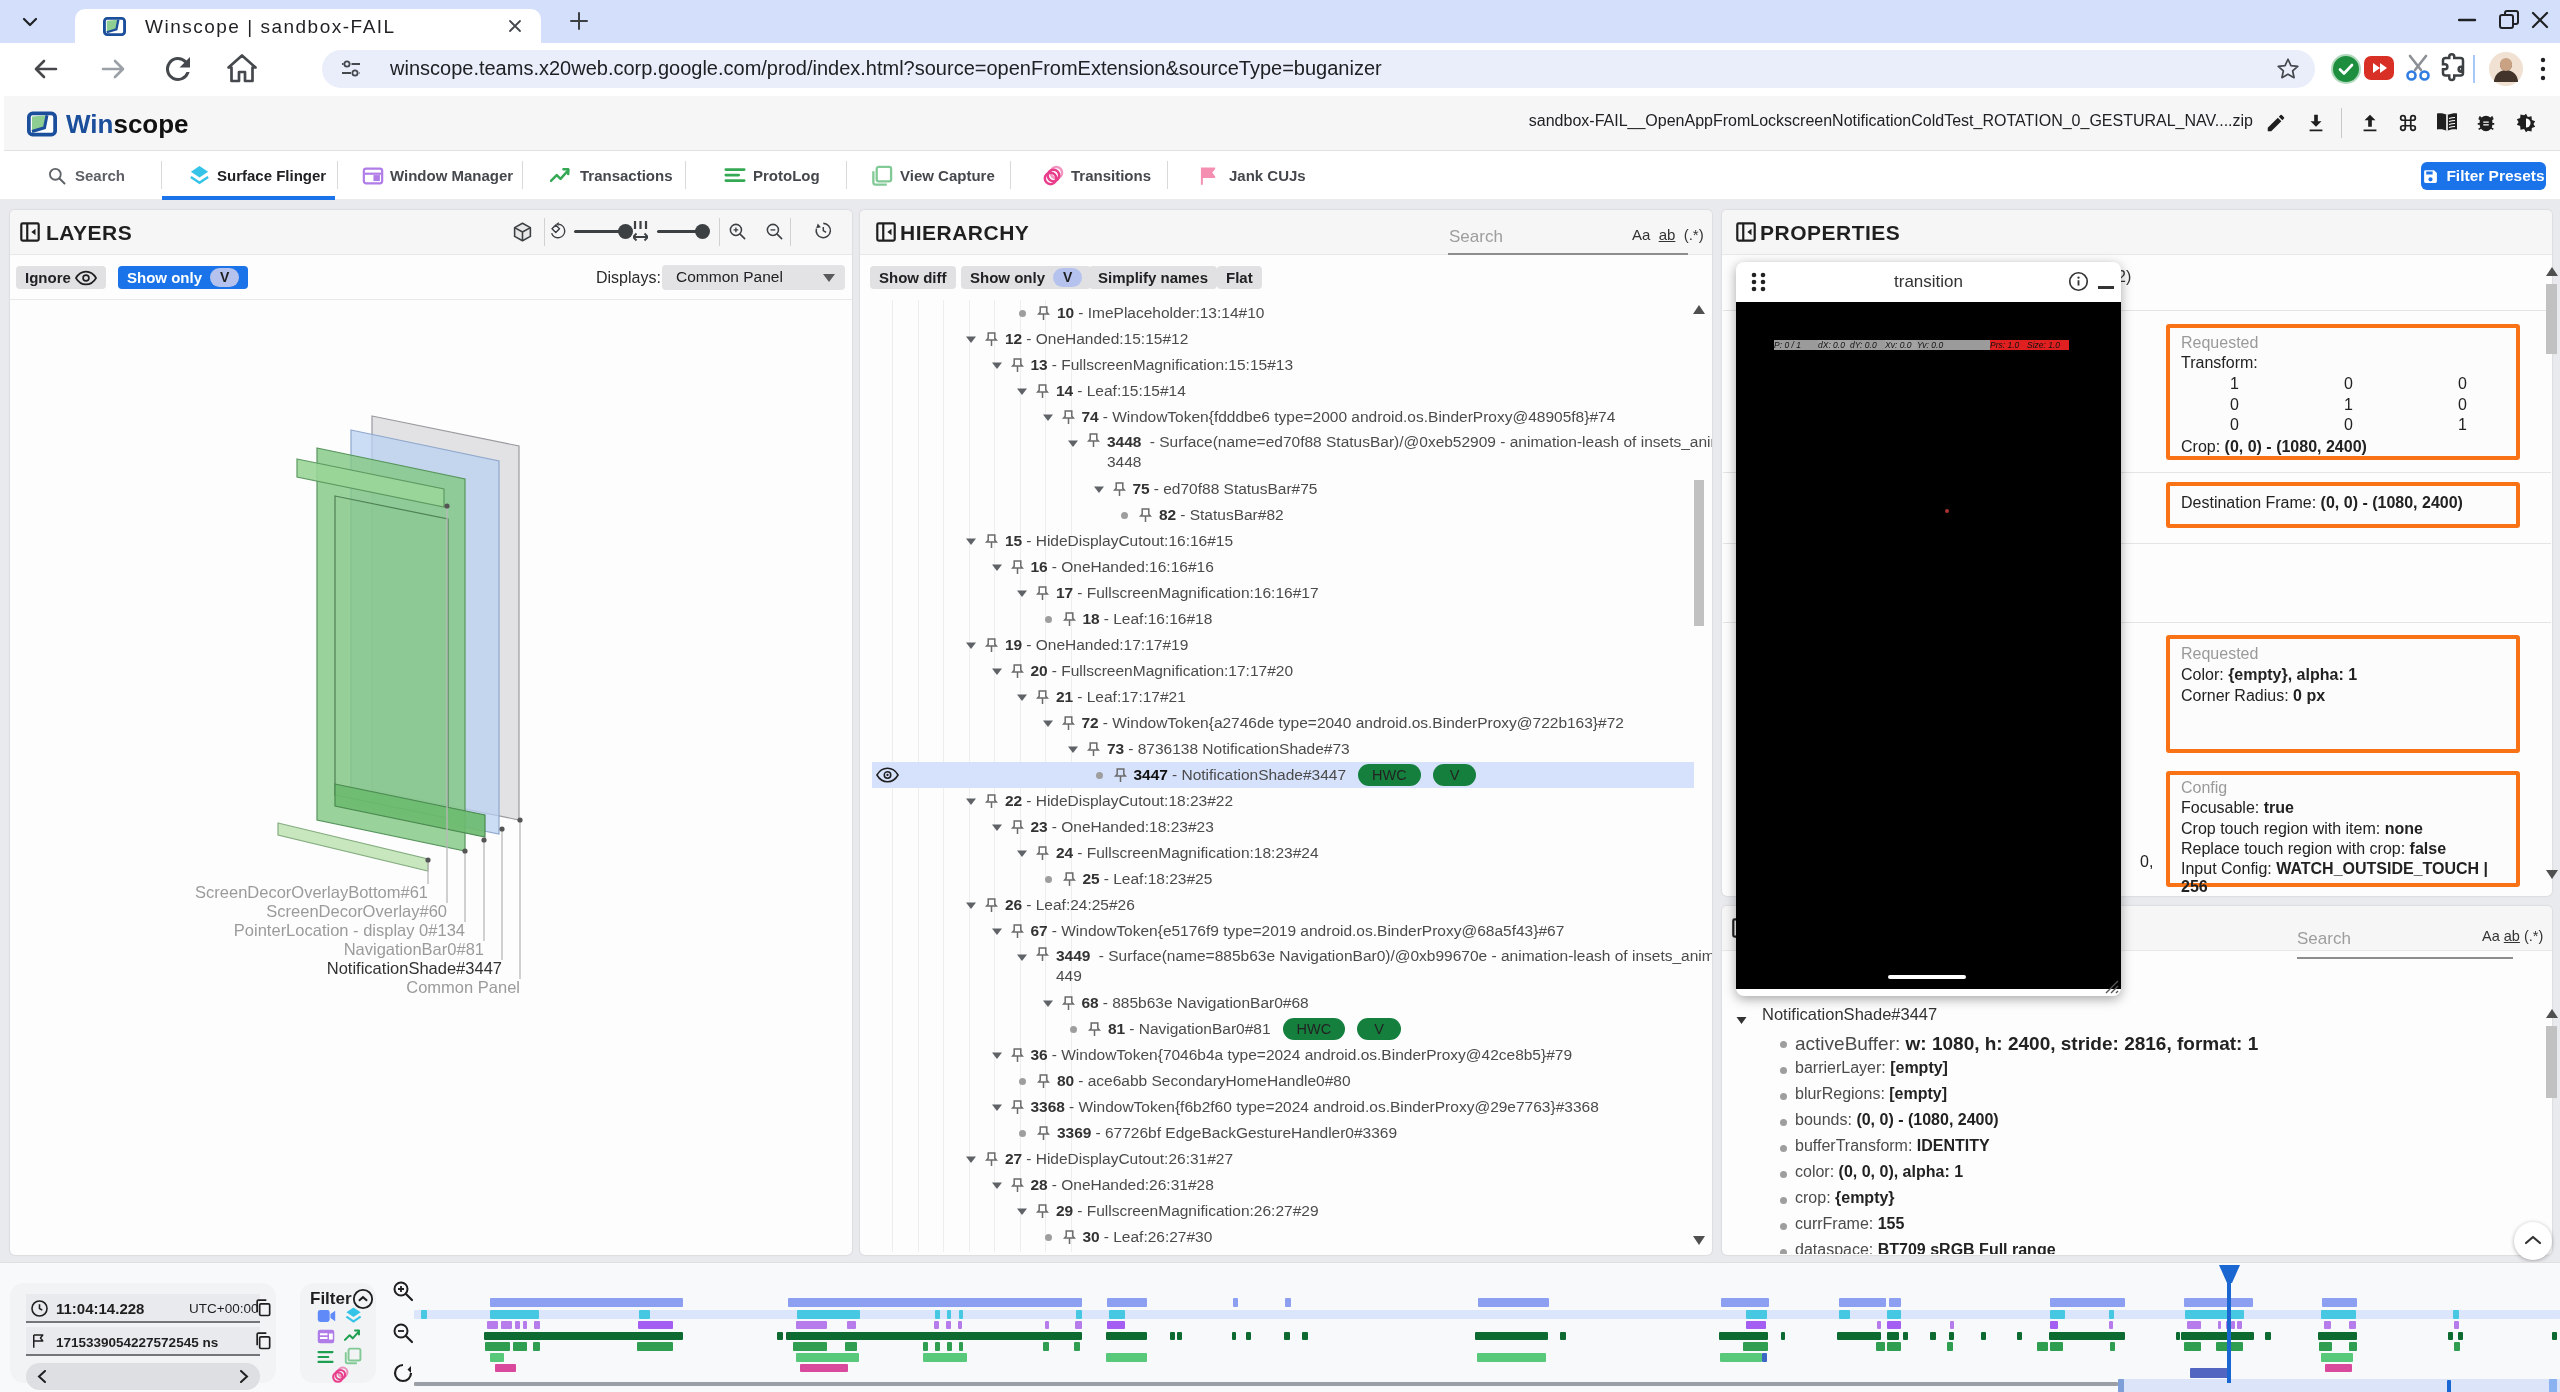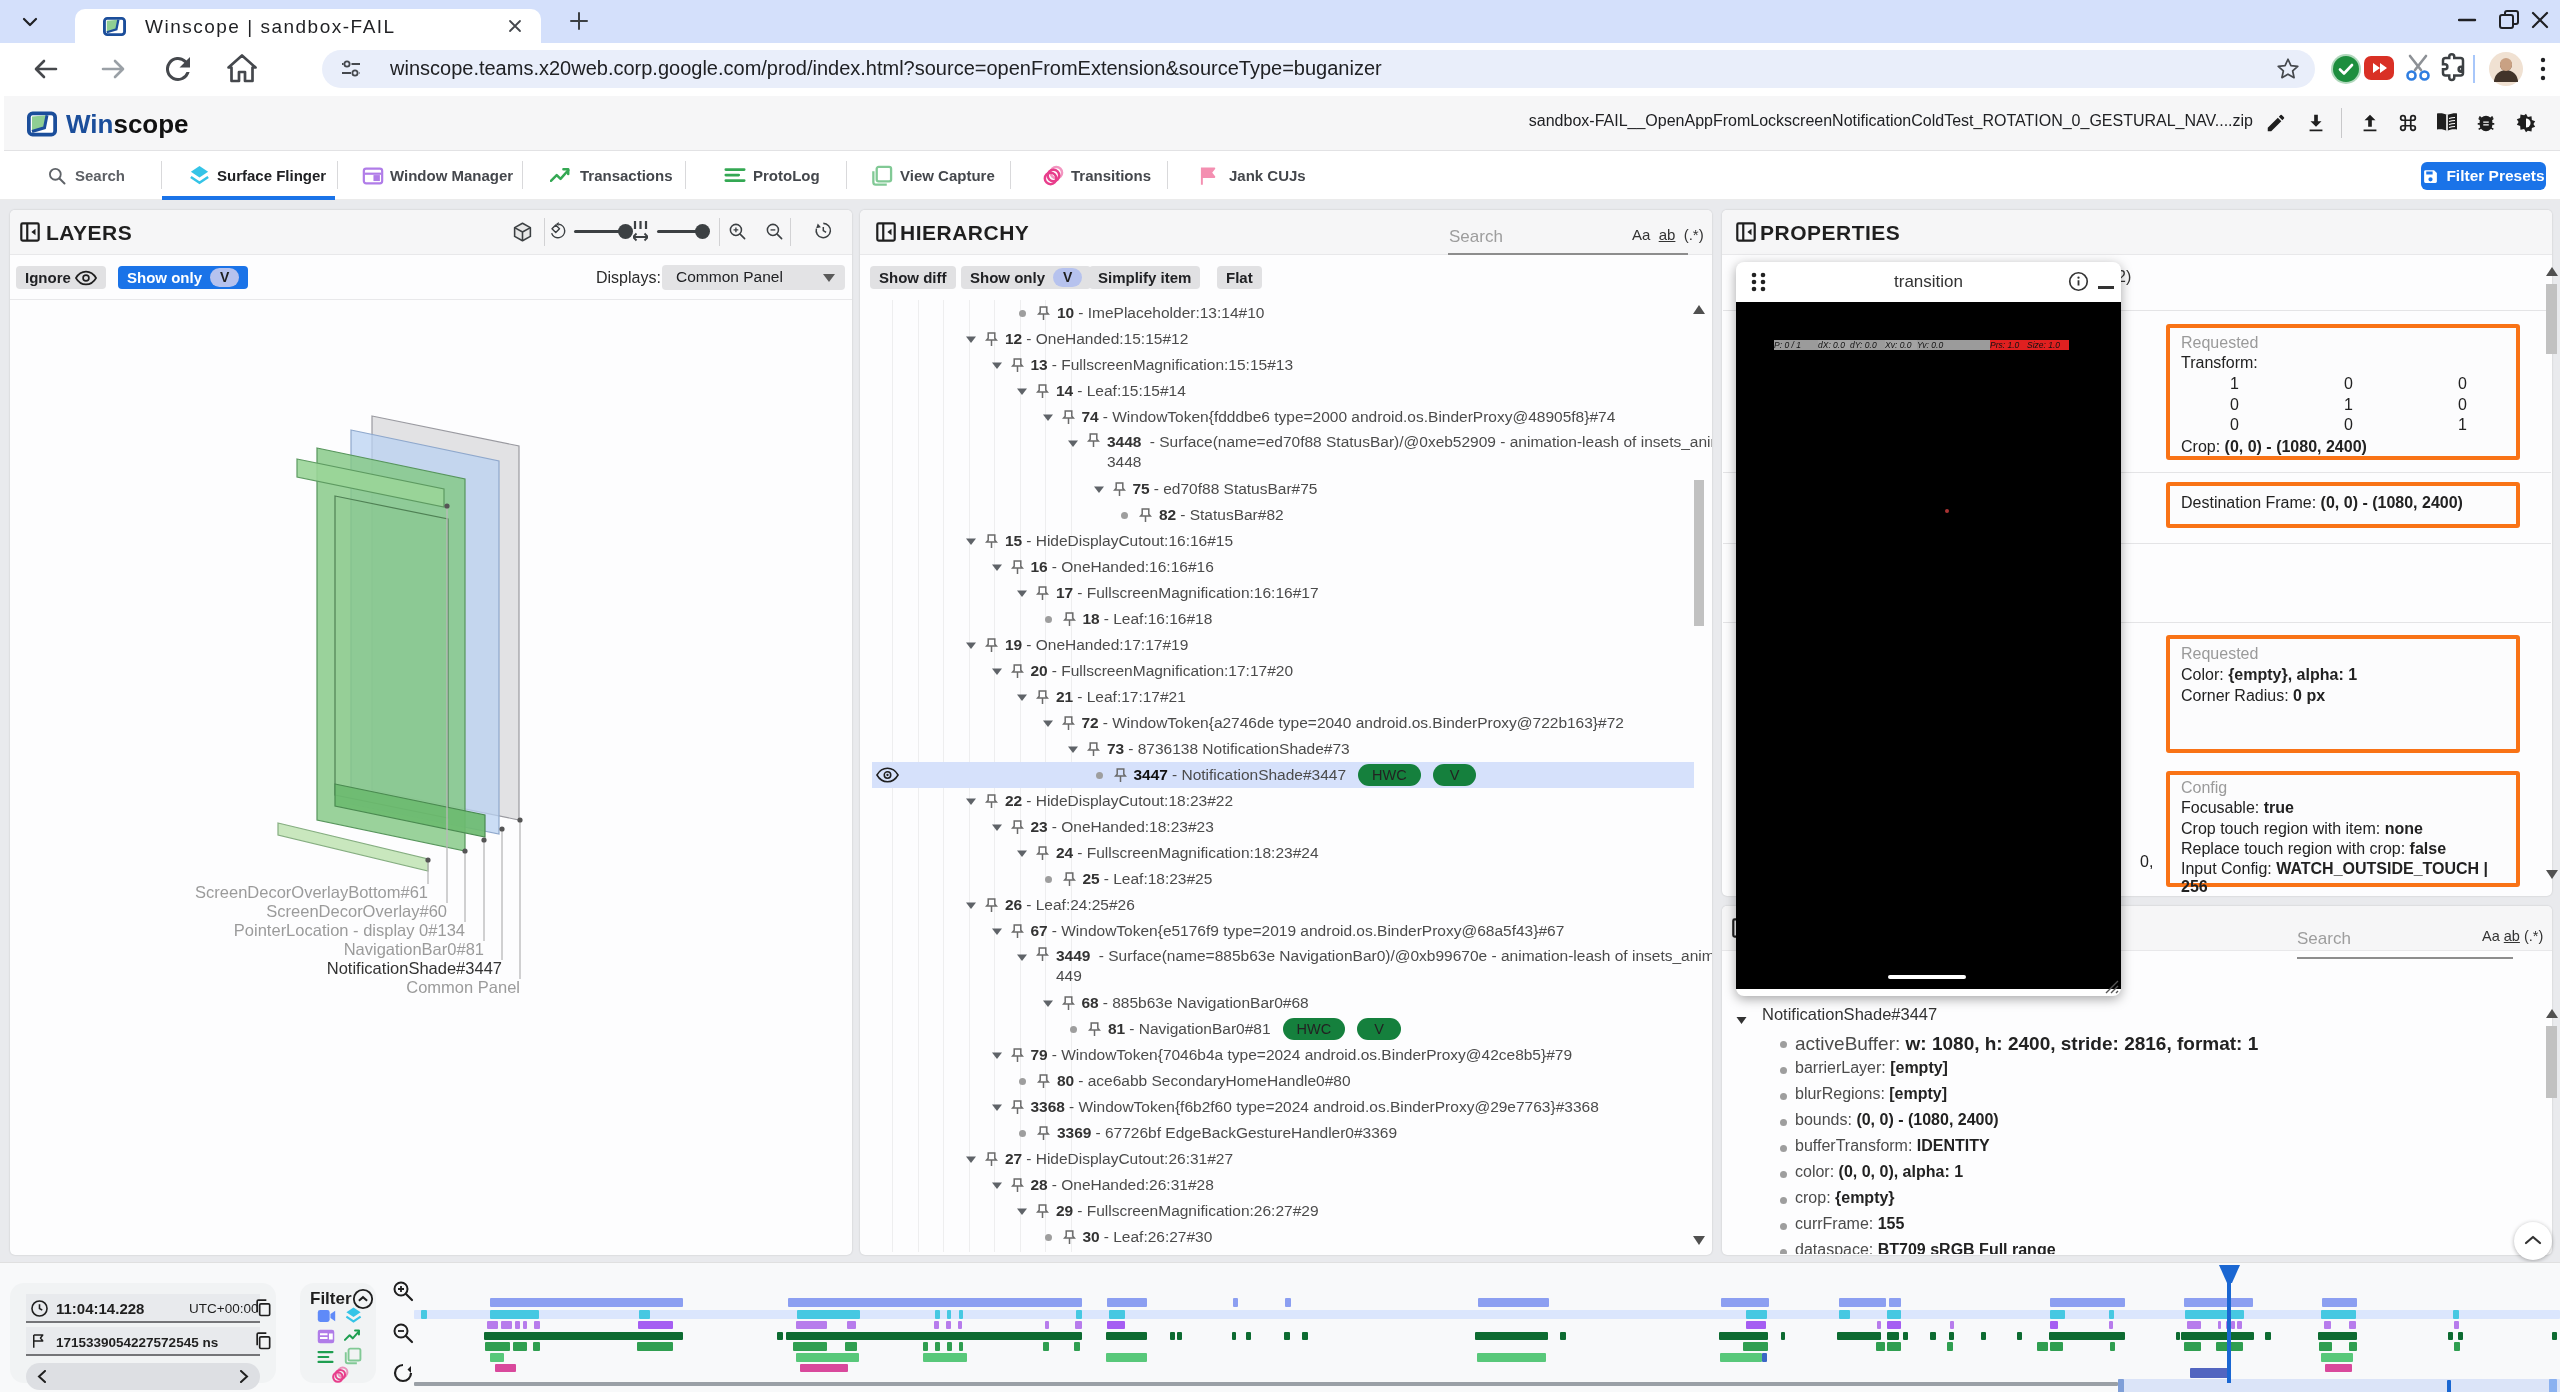--- a/index.html
+++ b/index.html
@@ -357,21 +357,21 @@
         <rect x="2.5" y="2.5" width="19" height="19" rx="1.5" fill="none" stroke="#1f1f1f" stroke-width="2.4"></rect>
         <path d="M9 2.5v19" stroke="#1f1f1f" stroke-width="2.4"></path>
         <path d="M18 8.5l-4.5 3.5 4.5 3.5z" fill="#1f1f1f"></path>
       </svg>
     <div class="ptitle" style="left:40px">HIERARCHY</div>
     <div class="abs" style="left:589px;top:17px;font-size:17px;color:#9d9d9d">Search</div>
     <div class="abs" style="left:588px;top:43px;width:240px;height:2px;background:#8d8d8d"></div>
     <div class="abs" style="left:772px;top:16px;font-size:15px;color:#333">Aa&nbsp;&nbsp;<u>ab</u>&nbsp;&nbsp;(.*)</div>
     <div class="chip" style="position:absolute;left:10px;top:56px;">Show diff</div>
     <div class="chip" style="position:absolute;left:101px;top:56px;">Show only<span class="vbadge">V</span></div>
-    <div class="chip" style="position:absolute;left:229px;top:56px;">Simplify item</div>
+    <div class="chip" style="position:absolute;left:229px;top:56px;">Simplify names</div>
     <div class="chip" style="position:absolute;left:357px;top:56px;">Flat</div>
     <div id="treewrap" style="position:absolute;left:0;top:90px;width:852px;height:955px;overflow:hidden;">
       <div id="tree">
           <div class="abs" style="left:32px;top:0;width:1px;height:952px;background:rgba(0,0,0,0.06)"></div>
           <div class="abs" style="left:57.5px;top:0;width:1px;height:952px;background:rgba(0,0,0,0.06)"></div>
           <div class="abs" style="left:83px;top:0;width:1px;height:952px;background:rgba(0,0,0,0.06)"></div>
           <div class="abs" style="left:108.5px;top:0;width:1px;height:952px;background:rgba(0,0,0,0.06)"></div>
           <div class="abs" style="left:134px;top:0;width:1px;height:952px;background:rgba(0,0,0,0.06)"></div>
           <div class="abs" style="left:159.5px;top:0;width:1px;height:952px;background:rgba(0,0,0,0.06)"></div>
           <div class="abs" style="left:185px;top:0;width:1px;height:952px;background:rgba(0,0,0,0.06)"></div>
@@ -510,21 +510,21 @@
             </svg><svg class="pin" width="13" height="15" viewBox="0 0 13 15">
               <path d="M3.2 1h6.6v5.2l1.6 1.8H1.6l1.6-1.8zM6.5 8v6" fill="none" stroke="#6a6a6a" stroke-width="1.5"></path>
             </svg><b>68</b> - 885b63e NavigationBar0#68</div>
           <div class="trow" style="left:208px;top:716px;"><span class="tdot"></span><svg class="pin" width="13" height="15" viewBox="0 0 13 15">
               <path d="M3.2 1h6.6v5.2l1.6 1.8H1.6l1.6-1.8zM6.5 8v6" fill="none" stroke="#6a6a6a" stroke-width="1.5"></path>
             </svg><b>81</b> - NavigationBar0#81<span class="badge">HWC</span><span class="badge" style="padding:0 17px">V</span></div>
           <div class="trow" style="left:131.5px;top:742px;"><svg class="tarr" viewBox="0 0 10 10">
               <path d="M0 2.5h10L5 9z" fill="#5f6368"></path>
             </svg><svg class="pin" width="13" height="15" viewBox="0 0 13 15">
               <path d="M3.2 1h6.6v5.2l1.6 1.8H1.6l1.6-1.8zM6.5 8v6" fill="none" stroke="#6a6a6a" stroke-width="1.5"></path>
-            </svg><b>79</b> - WindowToken{7046b4a type=2024 android.os.BinderProxy@42ce8b5}#79</div>
+            </svg><b>36</b> - WindowToken{7046b4a type=2024 android.os.BinderProxy@42ce8b5}#79</div>
           <div class="trow" style="left:157px;top:768px;"><span class="tdot"></span><svg class="pin" width="13" height="15" viewBox="0 0 13 15">
               <path d="M3.2 1h6.6v5.2l1.6 1.8H1.6l1.6-1.8zM6.5 8v6" fill="none" stroke="#6a6a6a" stroke-width="1.5"></path>
             </svg><b>80</b> - ace6abb SecondaryHomeHandle0#80</div>
           <div class="trow" style="left:131.5px;top:794px;"><svg class="tarr" viewBox="0 0 10 10">
               <path d="M0 2.5h10L5 9z" fill="#5f6368"></path>
             </svg><svg class="pin" width="13" height="15" viewBox="0 0 13 15">
               <path d="M3.2 1h6.6v5.2l1.6 1.8H1.6l1.6-1.8zM6.5 8v6" fill="none" stroke="#6a6a6a" stroke-width="1.5"></path>
             </svg><b>3368</b> - WindowToken{f6b2f60 type=2024 android.os.BinderProxy@29e7763}#3368</div>
           <div class="trow" style="left:157px;top:820px;"><span class="tdot"></span><svg class="pin" width="13" height="15" viewBox="0 0 13 15">
               <path d="M3.2 1h6.6v5.2l1.6 1.8H1.6l1.6-1.8zM6.5 8v6" fill="none" stroke="#6a6a6a" stroke-width="1.5"></path>

